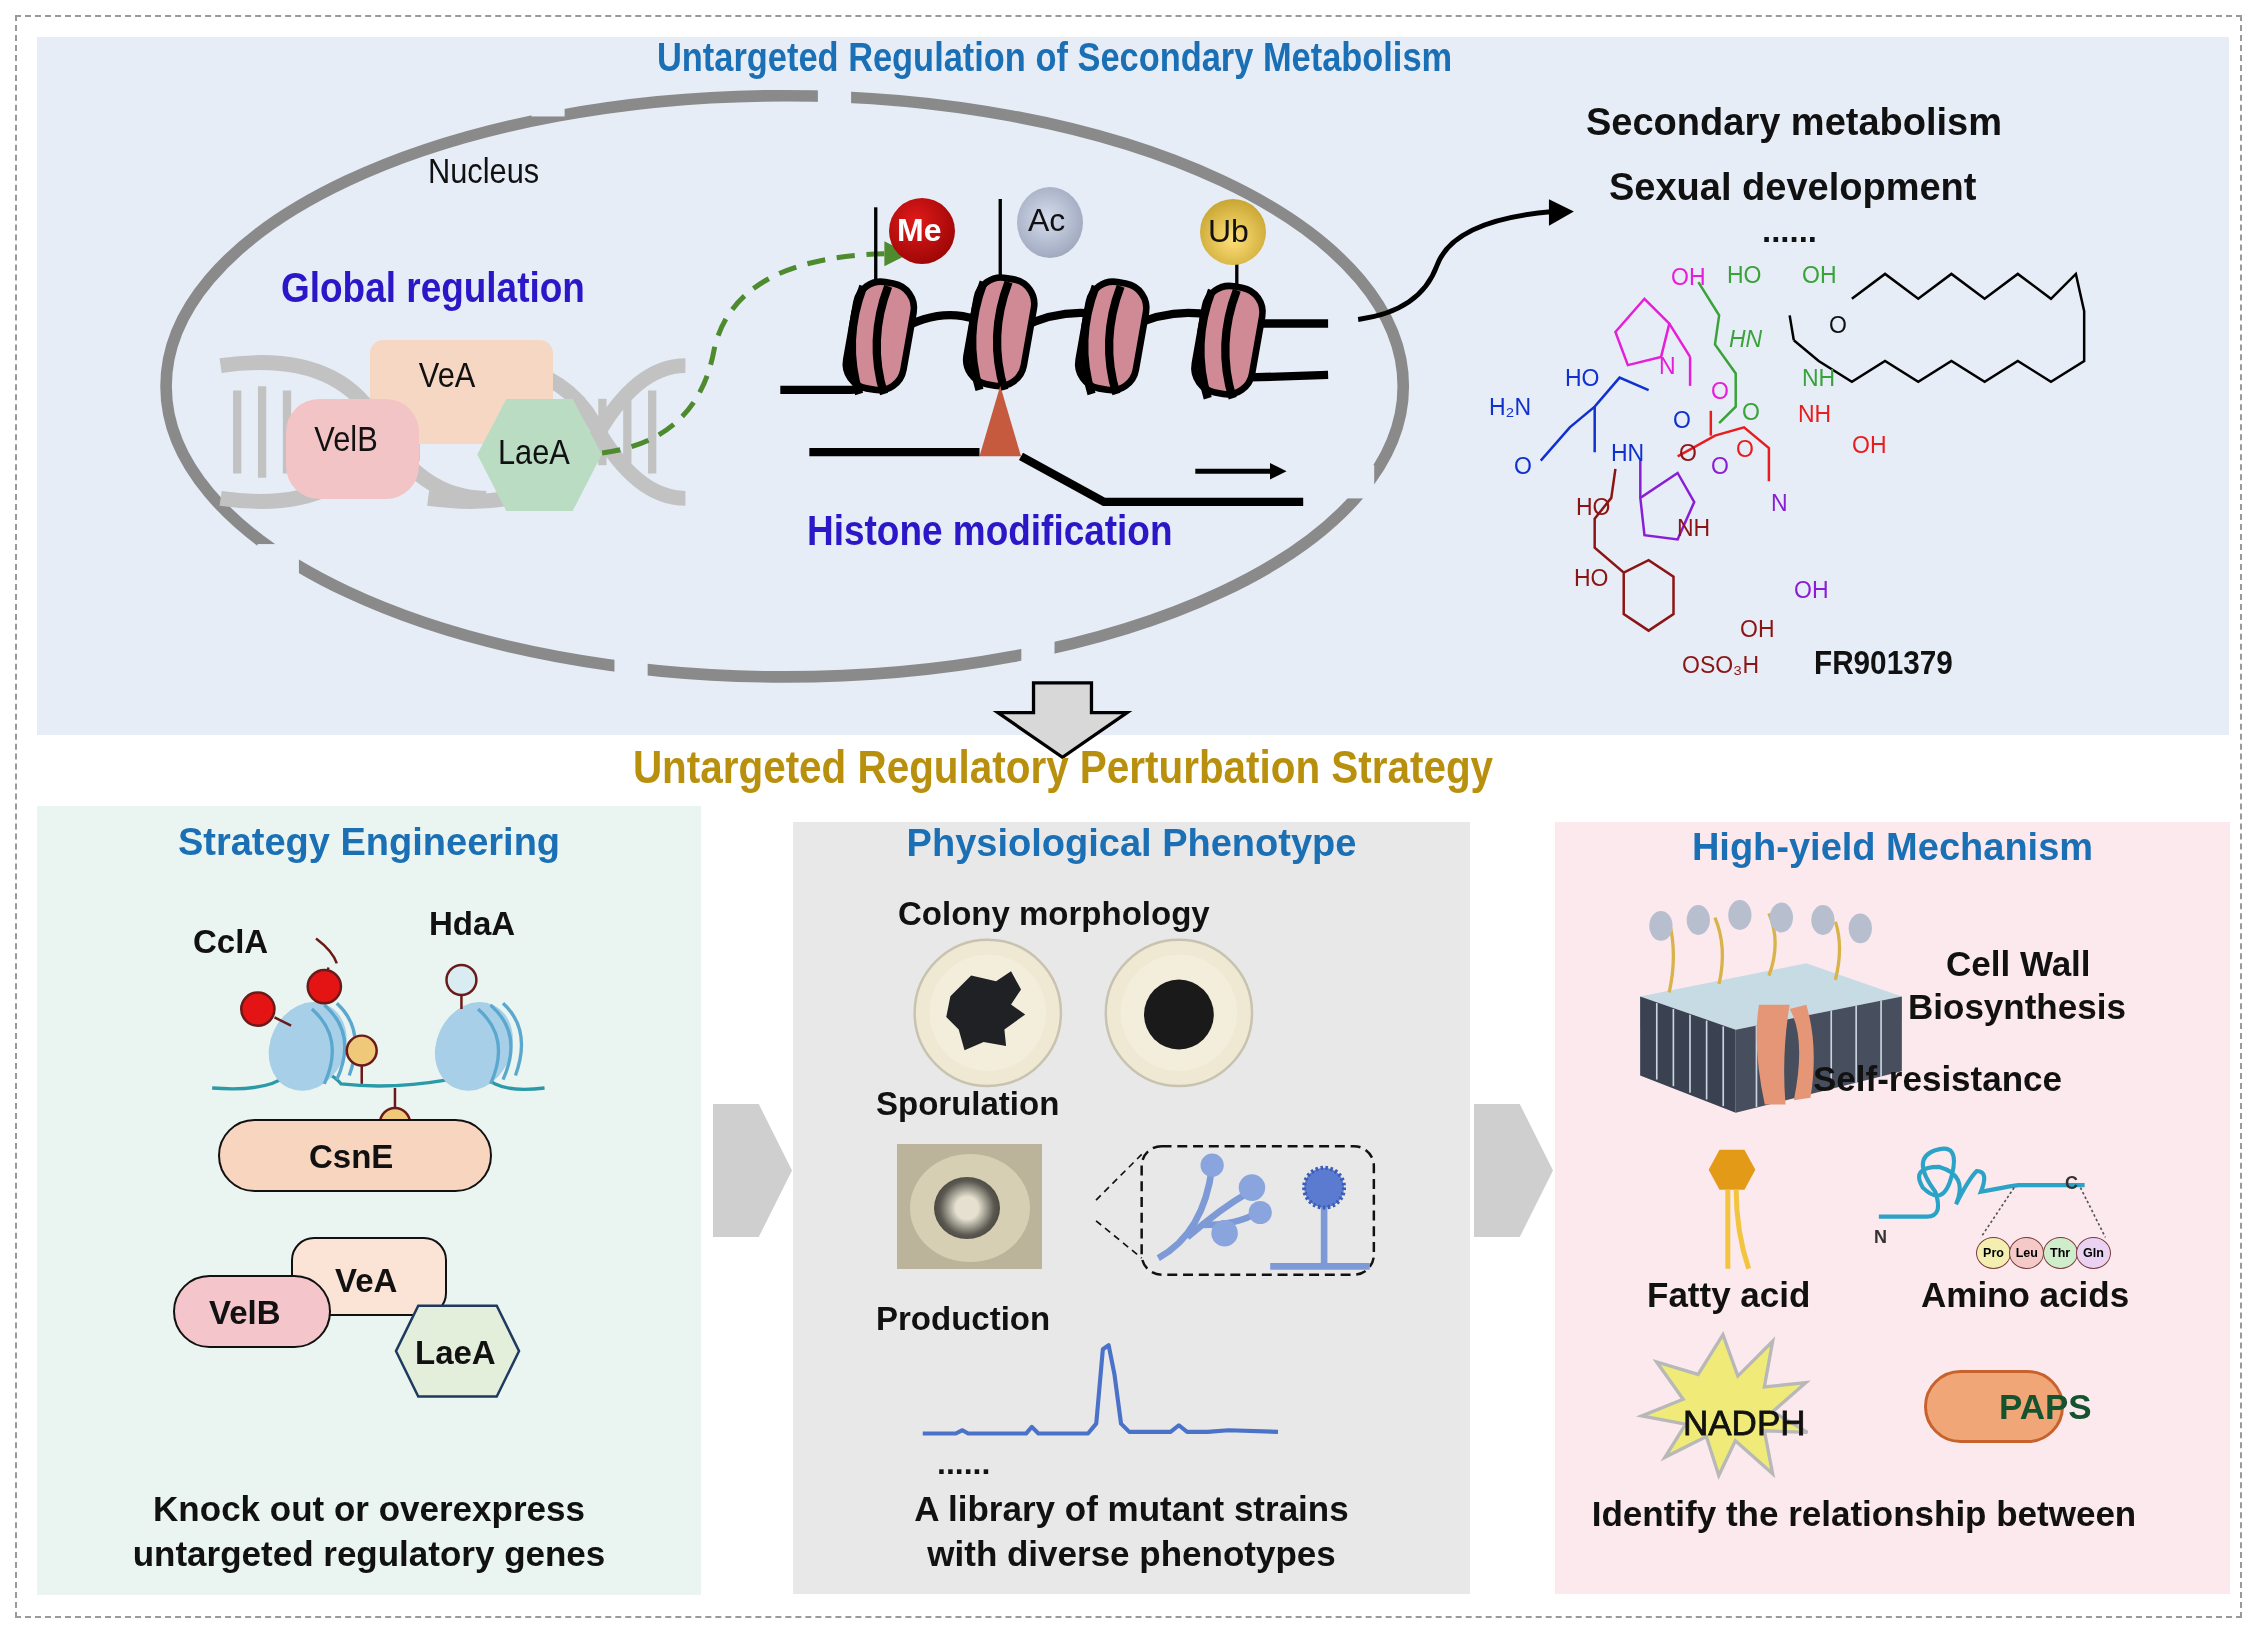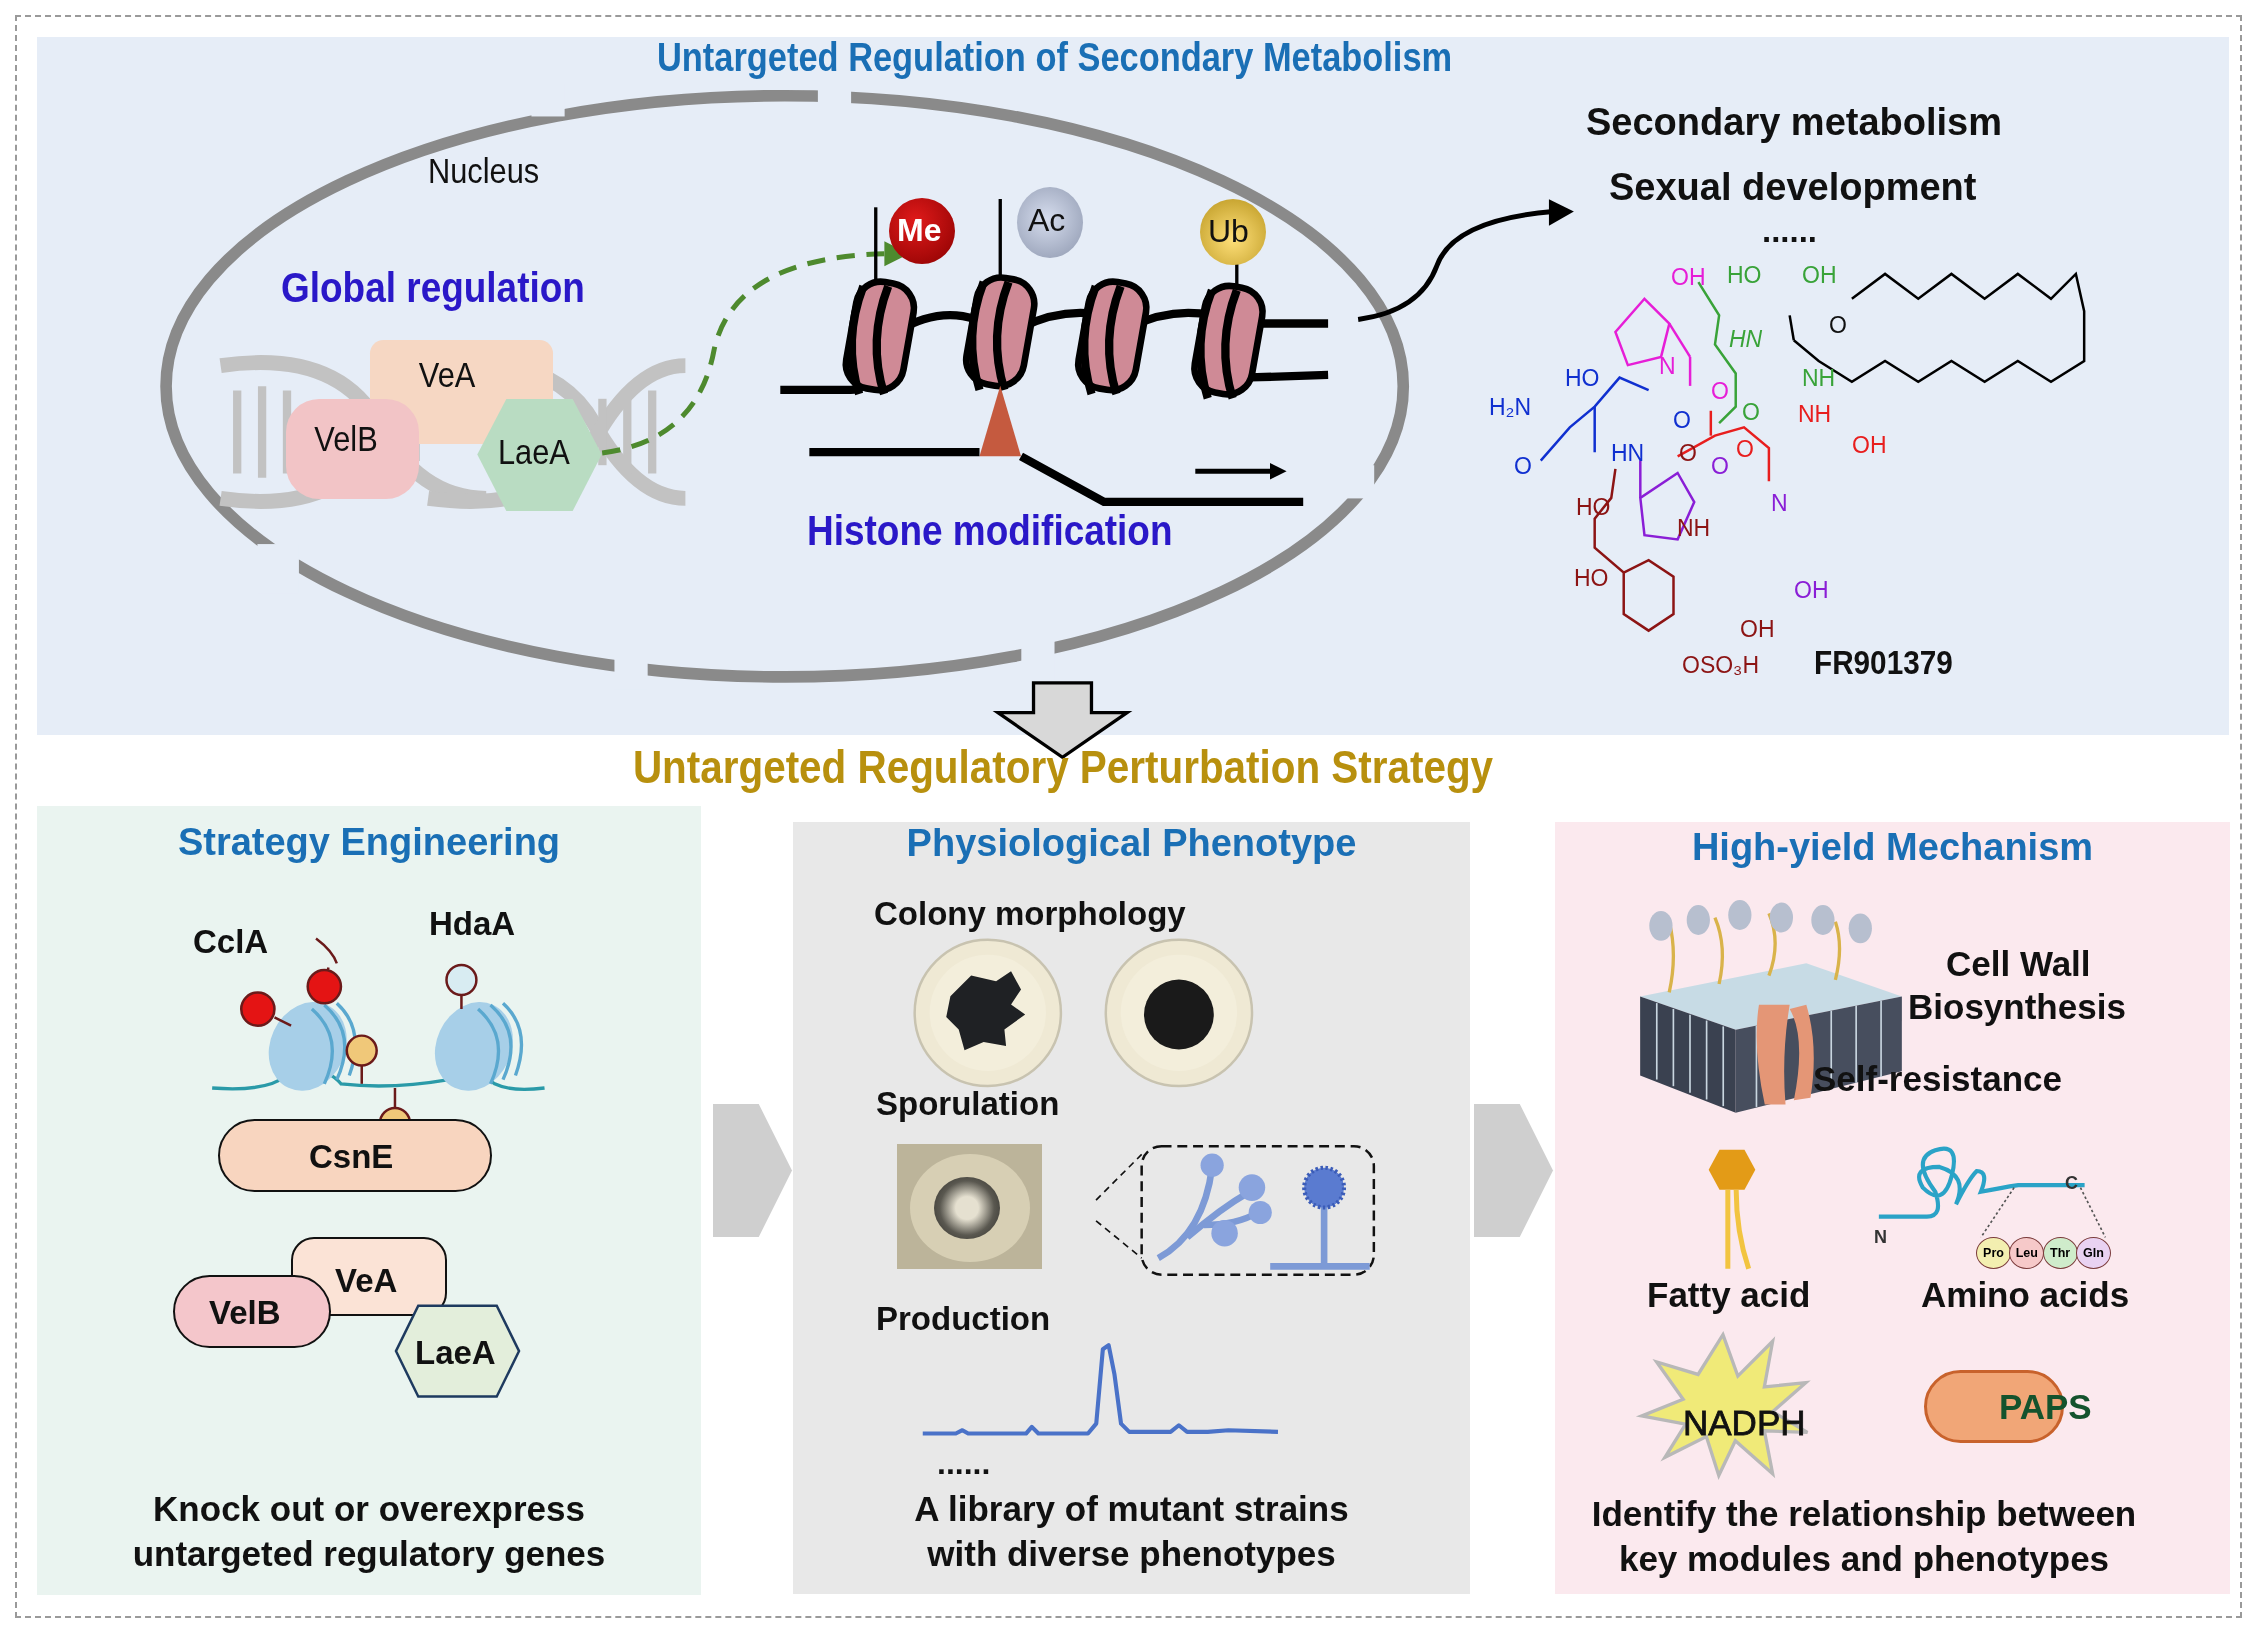--- a/index.html
+++ b/index.html
@@ -224,21 +224,21 @@
 <svg class="chev" style="left:713px;top:1104px;width:79px;height:133px;" viewBox="0 0 95 160" width="79" height="133">
   <polygon points="0,0 55,0 95,80 55,160 0,160" fill="#cfcfcf"></polygon>
 </svg>
 <svg class="chev" style="left:1474px;top:1104px;width:79px;height:133px;" viewBox="0 0 95 160" width="79" height="133">
   <polygon points="0,0 55,0 95,80 55,160 0,160" fill="#cfcfcf"></polygon>
 </svg>
 
 <div class="panel p-mid">
   <div class="ptitle" style="top:0px;">Physiological Phenotype</div>
 </div>
-<div class="lbl" style="left:874px;top:895px;font-size:33px;">Colony morphology</div>
+<div class="lbl" style="left:898px;top:895px;font-size:33px;">Colony morphology</div>
 <svg style="left:913px;top:938px;width:349px;height:158px;" viewBox="0 0 420 190" width="349" height="158">
   <circle cx="90" cy="90" r="88" fill="#efe9d4" stroke="#c8c3b0" stroke-width="3"></circle>
   <circle cx="90" cy="90" r="70" fill="#f3eedb"></circle>
   <path d="M45 70 L70 45 L100 52 L118 40 L130 62 L118 80 L135 92 L110 110 L112 130 L85 125 L62 135 L55 110 L40 95 Z" fill="#1f2124"></path>
   <circle cx="320" cy="90" r="88" fill="#efe9d4" stroke="#c8c3b0" stroke-width="3"></circle>
   <circle cx="320" cy="90" r="70" fill="#f3eedb"></circle>
   <circle cx="320" cy="92" r="42" fill="#1a1a1a"></circle>
 </svg>
 <div class="lbl" style="left:876px;top:1085px;font-size:33px;">Sporulation</div>
 <div style="position:absolute;left:897px;top:1144px;width:145px;height:125px;background:#bcb49a;overflow:hidden;">
@@ -336,15 +336,14 @@
 
 <svg style="left:1640px;top:1333px;width:170px;height:145px;" viewBox="0 0 205 175" width="170" height="145">
   <polygon points="100,2 118,52 160,10 150,65 200,60 160,95 202,120 150,118 160,170 115,130 95,172 80,125 30,150 55,110 2,100 52,80 20,35 70,50" fill="#f0ea78" stroke="#b8b8b8" stroke-width="4"></polygon>
 </svg>
 <div class="lbl" style="left:1683px;top:1403px;font-size:35px;font-weight:normal;-webkit-text-stroke:0.8px #111;">NADPH</div>
 <div style="position:absolute;left:1924px;top:1370px;width:140px;height:73px;background:#f1a677;border:3.3px solid #c8622c;border-radius:37px;box-sizing:border-box;"></div>
 <div class="lbl" style="left:1951px;top:1387px;font-size:35px;color:#14532d;margin-left:48px;">PAPS</div>
 
 <div class="caption" style="left:1555px;width:618px;top:1491px;">
   <div>Identify the relationship between</div>
-  <div>key modules and phenotypes</div>
 </div>
 
 
 </body></html>

